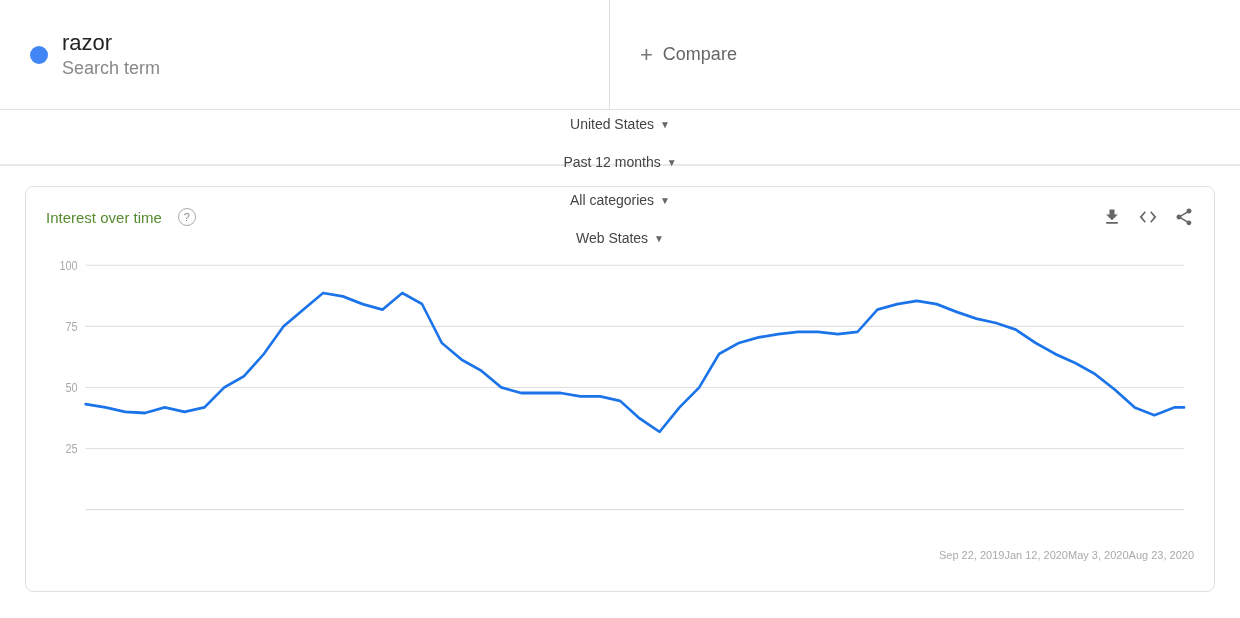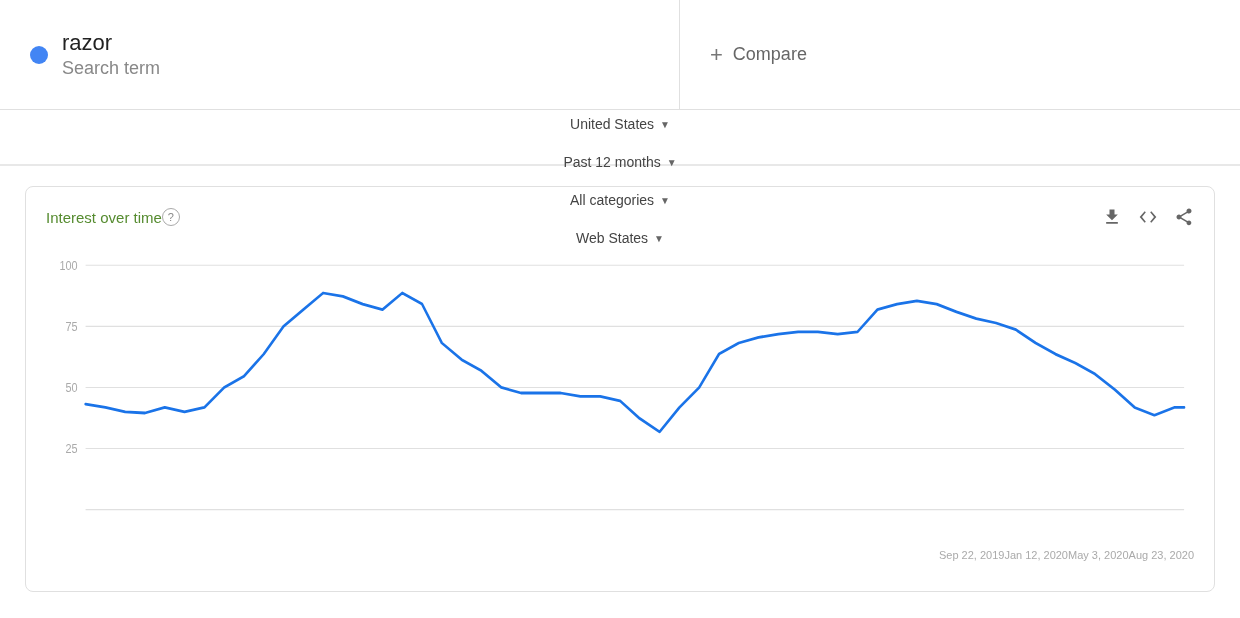--- a/index.html
+++ b/index.html
@@ -9,21 +9,21 @@
     .search-bar {
       display: flex;
       align-items: stretch;
       border-bottom: 1px solid #e0e0e0;
       min-height: 110px;
     }
     .search-term-section {
       display: flex;
       align-items: center;
       padding: 20px 30px;
-      width: 680px;
+      width: 610px;
       border-right: 1px solid #e0e0e0;
       gap: 14px;
     }
     .search-dot {
       width: 18px;
       height: 18px;
       border-radius: 50%;
       background: #4285f4;
       flex-shrink: 0;
     }
@@ -97,21 +97,21 @@
     }
     .card-header {
       display: flex;
       align-items: center;
       justify-content: space-between;
       margin-bottom: 16px;
     }
     .card-title-group {
       display: flex;
       align-items: center;
-      gap: 0;
+      gap: 16px;
     }
     .card-title {
       font-size: 15px;
       color: #558b2f;
       font-weight: 500;
     }
     .help-icon {
       width: 18px;
       height: 18px;
       border-radius: 50%;

